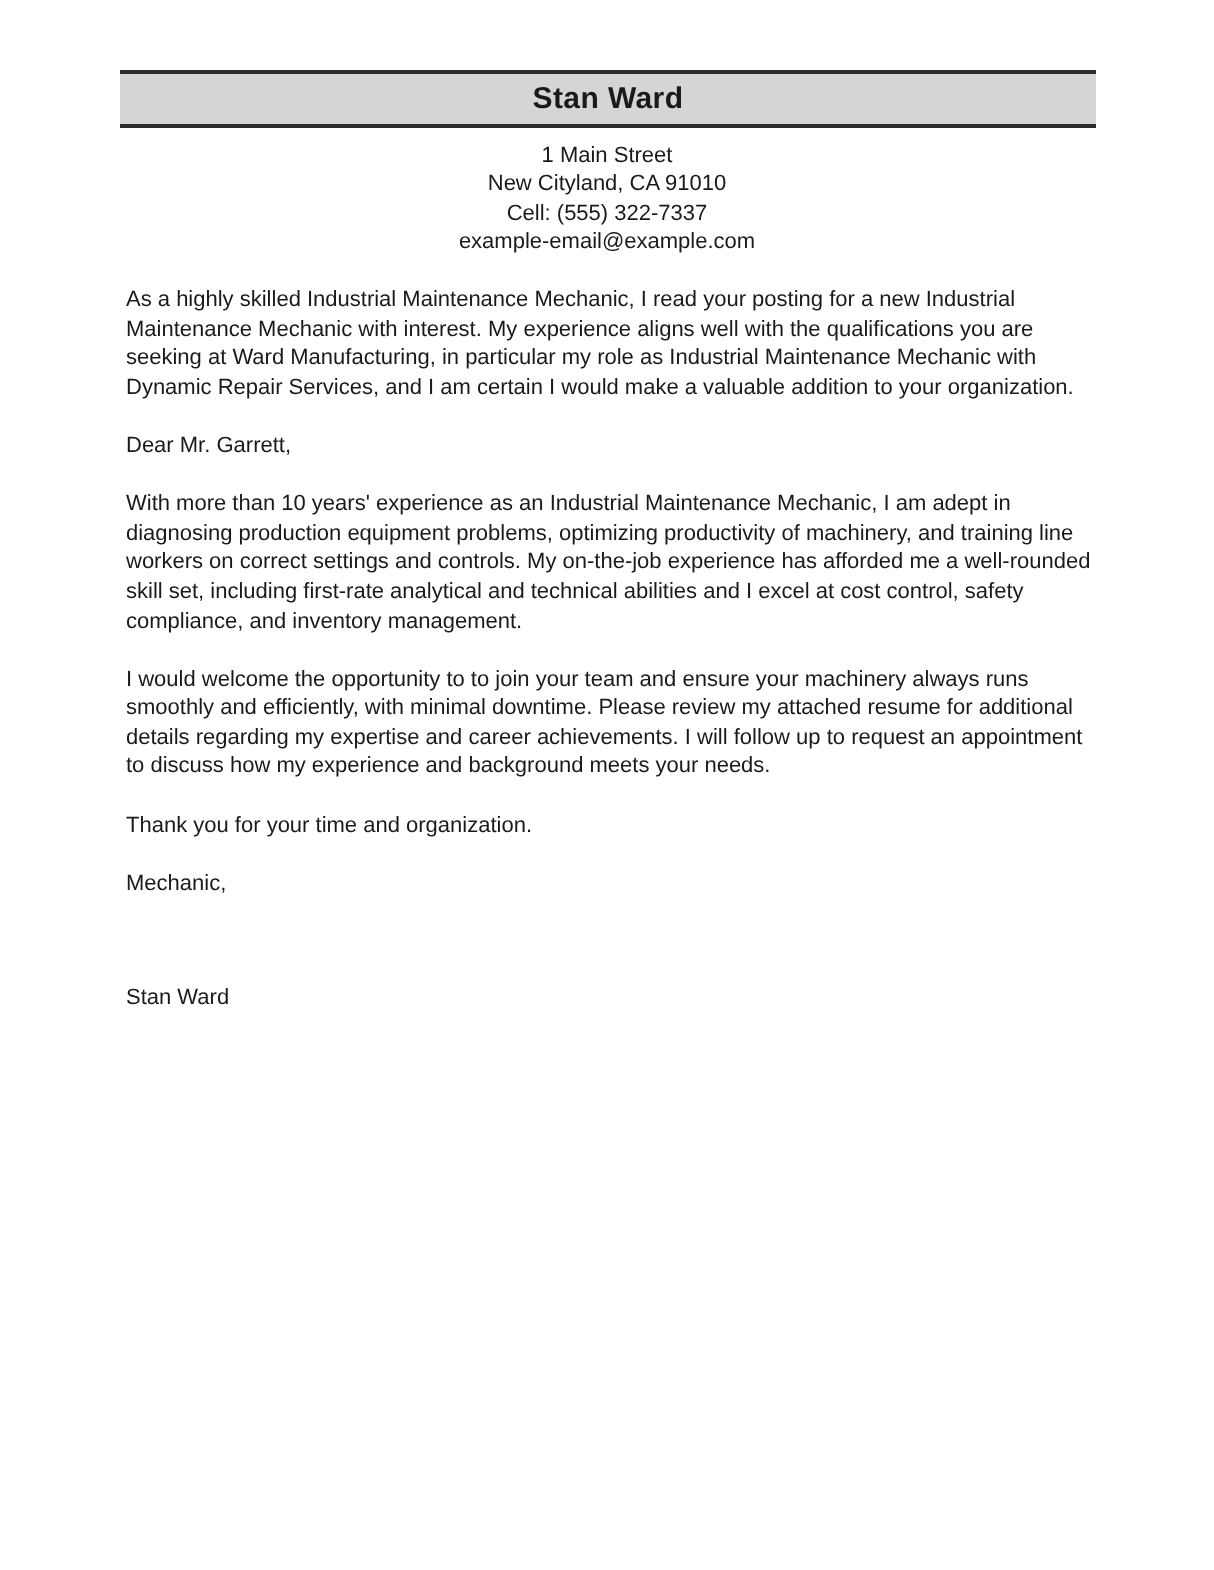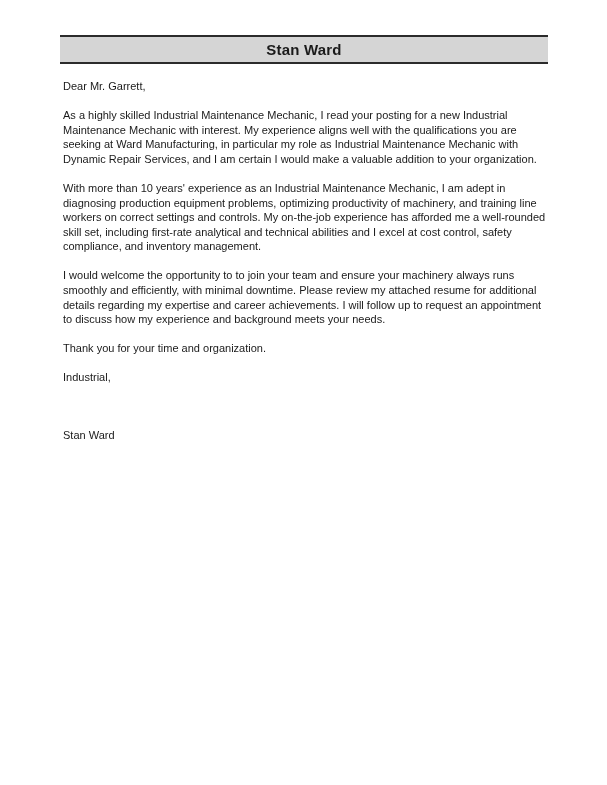--- a/index.html
+++ b/index.html
@@ -53,24 +53,30 @@
 </style>
 </head>
 <body>
 
 <div class="page">
 
   <div class="name-bar">
     <div class="name">Stan Ward</div>
   </div>
 
+  <div class="contact-block">
+    <div>1 Main Street</div>
+    <div>New Cityland, CA 91010</div>
+    <div>Cell: (555) 322-7337</div>
+    <div>example-email@example.com</div>
+  </div>
 
   <div class="letter-body">
+    <p>As a highly skilled Industrial Maintenance Mechanic, I read your posting for a new Industrial Maintenance Mechanic with interest. My experience aligns well with the qualifications you are seeking at Ward Manufacturing, in particular my role as Industrial Maintenance Mechanic with Dynamic Repair Services, and I am certain I would make a valuable addition to your organization.</p>
     <p>Dear Mr. Garrett,</p>
-    <p>As a highly skilled Industrial Maintenance Mechanic, I read your posting for a new Industrial Maintenance Mechanic with interest. My experience aligns well with the qualifications you are seeking at Ward Manufacturing, in particular my role as Industrial Maintenance Mechanic with Dynamic Repair Services, and I am certain I would make a valuable addition to your organization.</p>
     <p>With more than 10 years' experience as an Industrial Maintenance Mechanic, I am adept in diagnosing production equipment problems, optimizing productivity of machinery, and training line workers on correct settings and controls. My on-the-job experience has afforded me a well-rounded skill set, including first-rate analytical and technical abilities and I excel at cost control, safety compliance, and inventory management.</p>
     <p>I would welcome the opportunity to to join your team and ensure your machinery always runs smoothly and efficiently, with minimal downtime. Please review my attached resume for additional details regarding my expertise and career achievements. I will follow up to request an appointment to discuss how my experience and background meets your needs.</p>
     <p>Thank you for your time and organization.</p>
-    <p class="closing">Industrial,</p>
+    <p class="closing">Mechanic,</p>
     <p class="signature">Stan Ward</p>
   </div>
 
 </div>
 
 </body></html>

